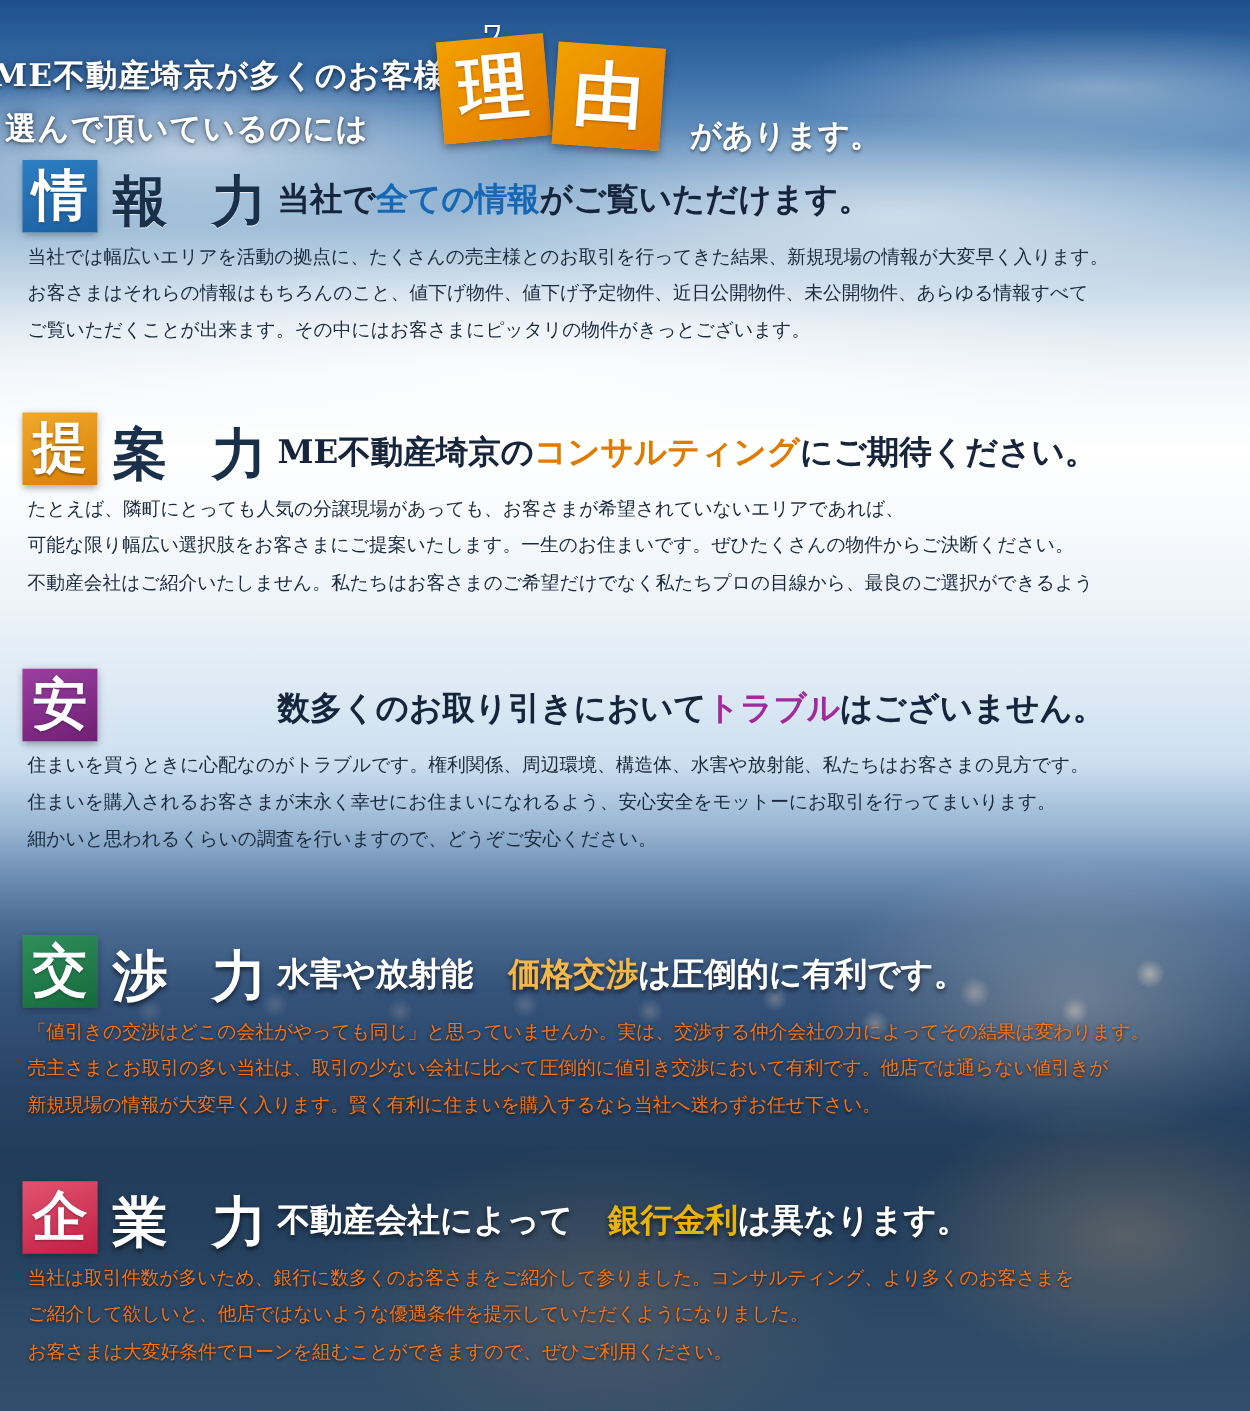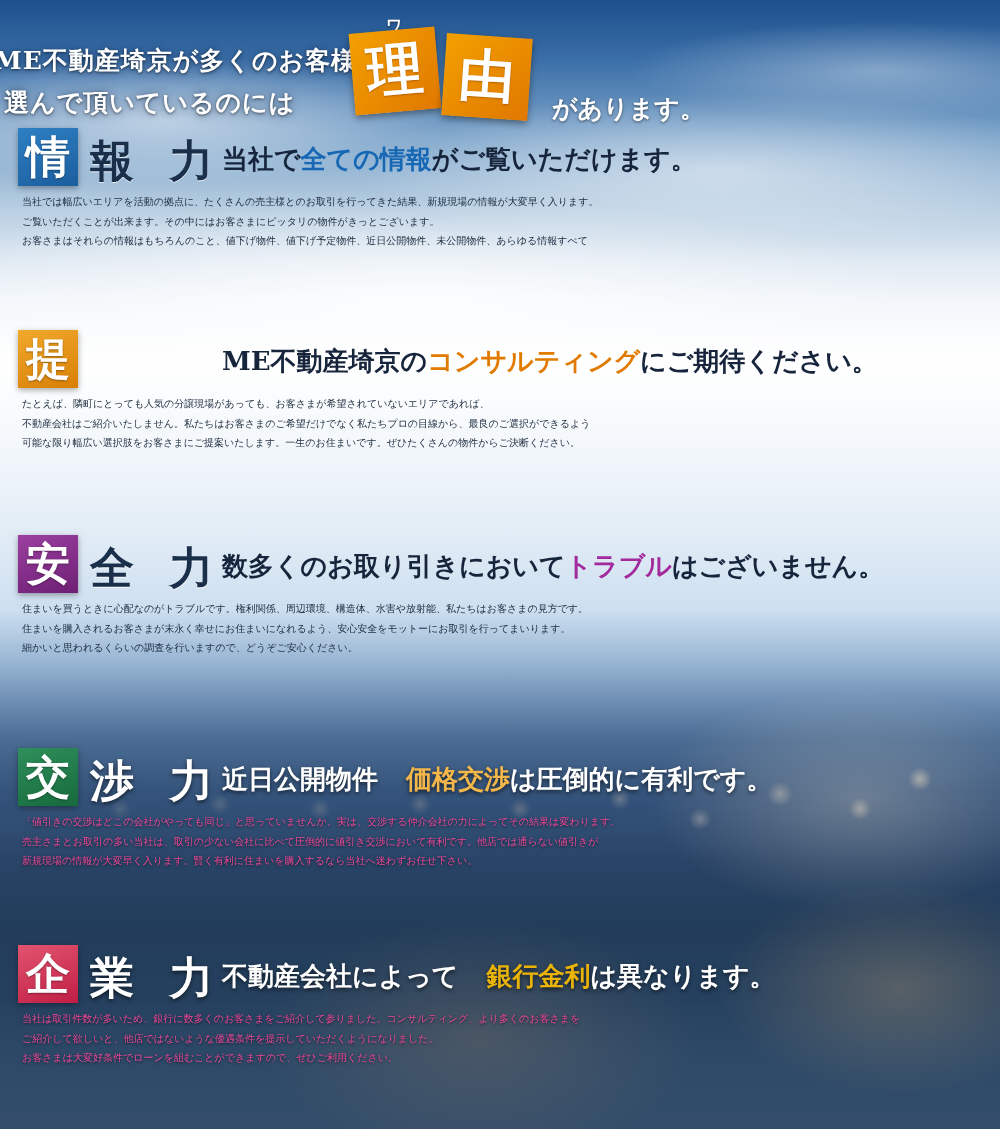--- a/index.html
+++ b/index.html
@@ -147,43 +147,43 @@
   }
   .sub {
     position:absolute; left:222px; top:14px;
     font-family:"DejaVu Serif", serif; font-weight:bold;
     font-size:26px; white-space:nowrap; color:#16253c;text-align:right;
   }
   .sub em { font-style:normal; }
   .body {
     margin-top:6px;
     padding:0 52px 0 22px;
-    font-family:Liberation Serif, serif;
-    font-size:10px;
+    font-family:Liberation Mono, monospace;
+    font-size:15px;
     line-height:1.95;
     color:#1b2b3e;
   }
   .body div { white-space:nowrap; }
 
   
   .s1 .kanji-box { background:linear-gradient(160deg,#2e7fc4,#1b5e9e); }
   .s1 .sub em { color:#1668b5; }
   .s2 .kanji-box { background:linear-gradient(160deg,#f0a92c,#d97f06); }
   .s2 .sub em { color:#e07b00; }
   .s3 .kanji-box { background:linear-gradient(160deg,#9b3fa0,#6e1f74); }
   .s3 .sub em { color:#a32a9c; }
   .s4 .kanji-box { background:linear-gradient(160deg,#2f8f5b,#16693c); }
   .s4 .sub em { color:#1f7d45; }
   .s5 .kanji-box { background:linear-gradient(160deg,#e2546f,#c01e45); }
   .s5 .sub em { color:#cf1f46; }
 
   
   .dark .kanji-rest { color:#ffffff; text-shadow:0 2px 4px rgba(0,0,0,.6); }
   .dark .sub { color:#ffffff; text-shadow:0 2px 4px rgba(0,0,0,.6); }
-  .dark .body { color:#ec4899; text-shadow:0 1px 3px rgba(0,0,0,.7); }
+  .dark .body { color:#f97316; text-shadow:0 1px 3px rgba(0,0,0,.7); }
   .dark .sub em { text-shadow:0 2px 4px rgba(0,0,0,.65);margin-left:28px; }
   .s4 .sub em { color:#f4b74a; }
   .s5 .sub em { color:#eab308; }
 
   .s1 { top:128px; }
   .s2 { top:330px; }
   .s3 { top:535px; }
   .s4 { top:748px; }
   .s5 { top:945px; }
 </style>
@@ -217,66 +217,66 @@
       <div class="kanji-box">
         <span>情</span>
       </div>
       <div class="kanji-rest">報 力</div>
       <div class="sub">
         <span>当社で</span><em>全ての情報</em><span>がご覧いただけます。</span>
       </div>
     </div>
     <div class="body">
       <div>当社では幅広いエリアを活動の拠点に、たくさんの売主様とのお取引を行ってきた結果、新規現場の情報が大変早く入ります。</div>
+      <div>お客さまはそれらの情報はもちろんのこと、値下げ物件、値下げ予定物件、近日公開物件、未公開物件、あらゆる情報すべて</div>
       <div>ご覧いただくことが出来ます。その中にはお客さまにピッタリの物件がきっとございます。</div>
-      <div>お客さまはそれらの情報はもちろんのこと、値下げ物件、値下げ予定物件、近日公開物件、未公開物件、あらゆる情報すべて</div>
     </div>
   </div>
 
   <div class="section s2">
     <div class="sec-head">
       <div class="kanji-box">
         <span>提</span>
       </div>
+      <div class="kanji-rest">案 力</div>
       <div class="sub">
         <span>ME不動産埼京の</span><em>コンサルティング</em><span>にご期待ください。</span>
       </div>
     </div>
     <div class="body">
       <div>たとえば、隣町にとっても人気の分譲現場があっても、お客さまが希望されていないエリアであれば、</div>
+      <div>可能な限り幅広い選択肢をお客さまにご提案いたします。一生のお住まいです。ぜひたくさんの物件からご決断ください。</div>
       <div>不動産会社はご紹介いたしません。私たちはお客さまのご希望だけでなく私たちプロの目線から、最良のご選択ができるよう</div>
-      <div>可能な限り幅広い選択肢をお客さまにご提案いたします。一生のお住まいです。ぜひたくさんの物件からご決断ください。</div>
     </div>
   </div>
 
   <div class="section s3">
     <div class="sec-head">
       <div class="kanji-box">
         <span>安</span>
       </div>
-      <div class="kanji-rest">全 力</div>
       <div class="sub">
         <span>数多くのお取り引きにおいて</span><em>トラブル</em><span>はございません。</span>
       </div>
     </div>
     <div class="body">
       <div>住まいを買うときに心配なのがトラブルです。権利関係、周辺環境、構造体、水害や放射能、私たちはお客さまの見方です。</div>
       <div>住まいを購入されるお客さまが末永く幸せにお住まいになれるよう、安心安全をモットーにお取引を行ってまいります。</div>
       <div>細かいと思われるくらいの調査を行いますので、どうぞご安心ください。</div>
     </div>
   </div>
 
   <div class="section s4 dark">
     <div class="sec-head">
       <div class="kanji-box">
         <span>交</span>
       </div>
       <div class="kanji-rest">渉 力</div>
       <div class="sub">
-        <span>近日公開物件</span><em>価格交渉</em><span>は圧倒的に有利です。</span>
+        <span>水害や放射能</span><em>価格交渉</em><span>は圧倒的に有利です。</span>
       </div>
     </div>
     <div class="body">
       <div>「値引きの交渉はどこの会社がやっても同じ」と思っていませんか。実は、交渉する仲介会社の力によってその結果は変わります。</div>
       <div>売主さまとお取引の多い当社は、取引の少ない会社に比べて圧倒的に値引き交渉において有利です。他店では通らない値引きが</div>
       <div>新規現場の情報が大変早く入ります。賢く有利に住まいを購入するなら当社へ迷わずお任せ下さい。</div>
     </div>
   </div>
 
   <div class="section s5 dark">

